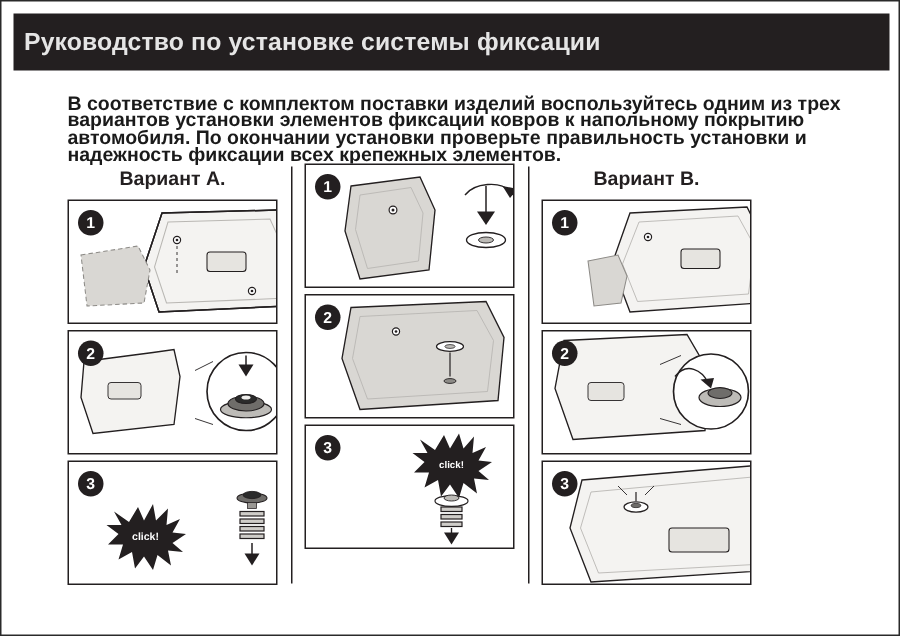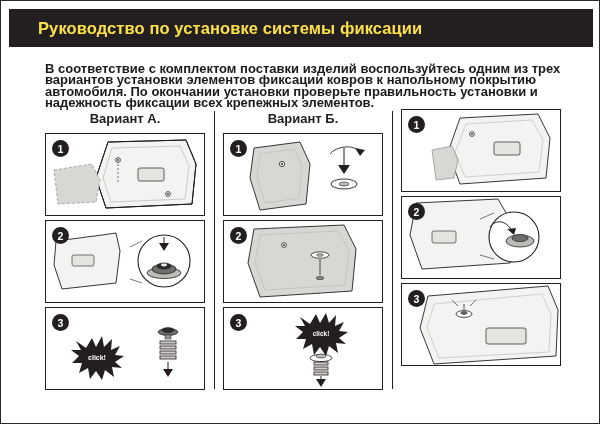--- a/index.html
+++ b/index.html
@@ -26,24 +26,24 @@
     position: absolute;
     left: 8px;
     top: 8px;
     width: 584px;
     height: 38px;
     background: #231f20;
     display: flex;
     align-items: center;
   }
   .title-bar .title {
-    color: #fde047;
+    color: #e5e5e5;
     font-size: 16.5px;
     font-weight: bold;
-    padding-left: 29px;
+    padding-left: 7px;
     letter-spacing: 0.1px;
     white-space: nowrap;
   }
   
   .intro {
     position: absolute;
     left: 44px;
     top: 62px;
     width: 520px;
     font-size: 13px;
@@ -54,21 +54,21 @@
   
   .columns {
     position: absolute;
     left: 44px;
     top: 108px;
     width: 516px;
     height: 290px;
     display: flex;
   }
   .col {
-    width: 160px;
+    width: 140px;
     position: relative;
   }
   .col-sep {
     width: 18px;
     position: relative;
   }
   .col-sep::after {
     content: "";
     position: absolute;
     left: 9px;
@@ -179,21 +179,20 @@
           <path d="M122 54 L122 64" stroke="#231f20" stroke-width="1"></path>
           <polygon points="122,69 117,61 127,61" fill="#231f20"></polygon>
         </svg>
         <div class="step-num">3</div>
       </div>
     </div>
 
     <div class="col-sep"></div>
 
     <div class="col">
-      <div class="col-title">Вариант Б.</div>
 
       <div class="panel">
         <svg width="160" height="81" viewBox="0 0 160 81">
           <path d="M30 14 L76 8 L86 30 L82 70 L36 76 L26 44 Z" fill="#d9d7d3" stroke="#231f20" stroke-width="0.9"></path>
           <path d="M36 20 L70 15 L78 32 L75 64 L41 69 L33 43 Z" fill="none" stroke="#b9b7b3" stroke-width="0.6"></path>
           <circle cx="58" cy="30" r="2.6" fill="#fff" stroke="#231f20" stroke-width="0.8"></circle>
           <circle cx="58" cy="30" r="1" fill="#231f20"></circle>
           <path d="M120 14 L120 34" stroke="#231f20" stroke-width="1"></path>
           <polygon points="120,40 114,31 126,31" fill="#231f20"></polygon>
           <ellipse cx="120" cy="50" rx="13" ry="5" fill="#ffffff" stroke="#231f20" stroke-width="0.9"></ellipse>
@@ -232,20 +231,21 @@
           <path d="M97 68 L97 75" stroke="#231f20" stroke-width="0.9"></path>
           <polygon points="97,79 92,71 102,71" fill="#231f20"></polygon>
         </svg>
         <div class="step-num">3</div>
       </div>
     </div>
 
     <div class="col-sep"></div>
 
     <div class="col">
+      <div class="col-title">Вариант В.</div>
 
       <div class="panel">
         <svg width="160" height="81" viewBox="0 0 160 81">
           <path d="M58 8 L136 4 L148 28 L144 68 L58 74 L46 42 Z" fill="#f4f3f1" stroke="#231f20" stroke-width="0.9"></path>
           <path d="M64 14 L130 10 L141 30 L137 62 L63 67 L53 42 Z" fill="none" stroke="#b9b7b3" stroke-width="0.6"></path>
           <rect x="92" y="32" width="26" height="13" rx="2" fill="#e6e4e0" stroke="#231f20" stroke-width="0.7"></rect>
           <path d="M30 40 L50 36 L56 50 L52 68 L34 70 Z" fill="#d9d7d3" stroke="#8d8b87" stroke-width="0.7"></path>
           <circle cx="70" cy="24" r="2.4" fill="#fff" stroke="#231f20" stroke-width="0.8"></circle>
           <circle cx="70" cy="24" r="0.9" fill="#231f20"></circle>
         </svg>

